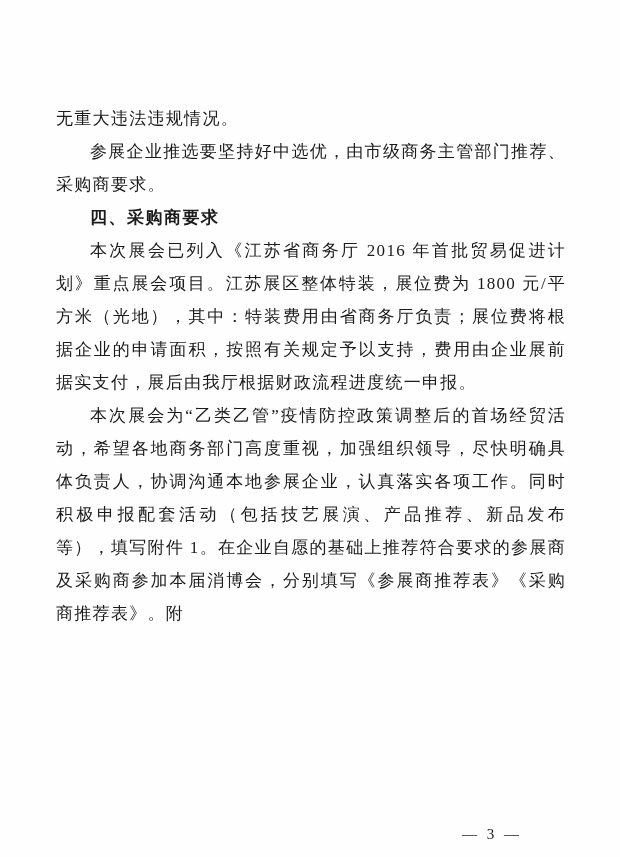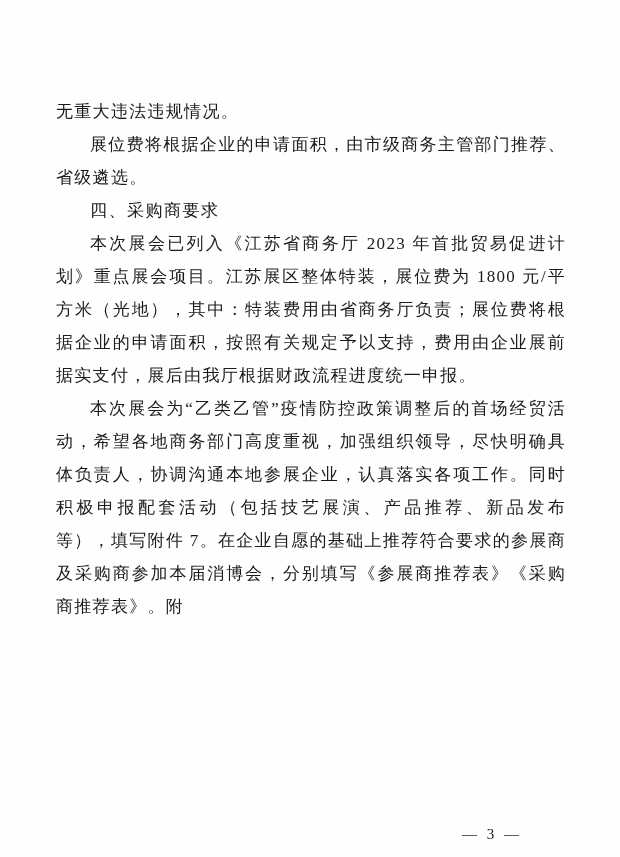--- a/index.html
+++ b/index.html
@@ -12,57 +12,57 @@
     width: 620px;
     height: 857px;
     background: #fefefe;
     overflow: hidden;
     font-family: "Liberation Serif", "DejaVu Serif", serif;
     color: #1b1b1b;
   }
   .content {
     position: absolute;
     left: 56px;
-    top: 95px;
+    top: 102px;
     width: 510px;
   }
   .content p {
     margin: 0;
     font-size: 17px;
     line-height: 33px;
     letter-spacing: 1.3px;
     text-align: justify;
   }
   p.body {
     text-indent: 2em;
   }
   p.body-noindent {
     text-indent: 0;
   }
   p.heading {
     font-family: "Liberation Sans", "DejaVu Sans", sans-serif;
-    font-weight: normal;
+    font-weight: bold;
     text-indent: 2em;
     letter-spacing: 1.5px;
   }
   .pagenum {
     position: absolute;
     top: 826px;
     right: 98px;
     font-size: 15px;
     letter-spacing: 3px;
     color: #1b1b1b;
     font-family: "Liberation Serif", "DejaVu Serif", serif;
   }
 </style>
 </head>
 <body>
 
 <div class="page">
   <div class="content">
       <p class="body-noindent">无重大违法违规情况。</p>
-      <p class="body">展位费将根据企业的申请面积，由市级商务主管部门推荐、省级遴选。</p>
+      <p class="body">参展企业推选要坚持好中选优，由市级商务主管部门推荐、采购商要求。</p>
       <p class="heading">四、采购商要求</p>
-      <p class="body">本次展会已列入《江苏省商务厅 2023 年首批贸易促进计划》重点展会项目。江苏展区整体特装，展位费为 1800 元/平方米（光地），其中：特装费用由省商务厅负责；展位费将根据企业的申请面积，按照有关规定予以支持，费用由企业展前据实支付，展后由我厅根据财政流程进度统一申报。</p>
-      <p class="body">本次展会为“乙类乙管”疫情防控政策调整后的首场经贸活动，希望各地商务部门高度重视，加强组织领导，尽快明确具体负责人，协调沟通本地参展企业，认真落实各项工作。同时积极申报配套活动（包括技艺展演、产品推荐、新品发布等），填写附件 7。在企业自愿的基础上推荐符合要求的参展商及采购商参加本届消博会，分别填写《参展商推荐表》《采购商推荐表》。附</p>
+      <p class="body">本次展会已列入《江苏省商务厅 2016 年首批贸易促进计划》重点展会项目。江苏展区整体特装，展位费为 1800 元/平方米（光地），其中：特装费用由省商务厅负责；展位费将根据企业的申请面积，按照有关规定予以支持，费用由企业展前据实支付，展后由我厅根据财政流程进度统一申报。</p>
+      <p class="body">本次展会为“乙类乙管”疫情防控政策调整后的首场经贸活动，希望各地商务部门高度重视，加强组织领导，尽快明确具体负责人，协调沟通本地参展企业，认真落实各项工作。同时积极申报配套活动（包括技艺展演、产品推荐、新品发布等），填写附件 1。在企业自愿的基础上推荐符合要求的参展商及采购商参加本届消博会，分别填写《参展商推荐表》《采购商推荐表》。附</p>
     </div>
   <div class="pagenum">— 3 —</div>
 </div>
 
 </body></html>

